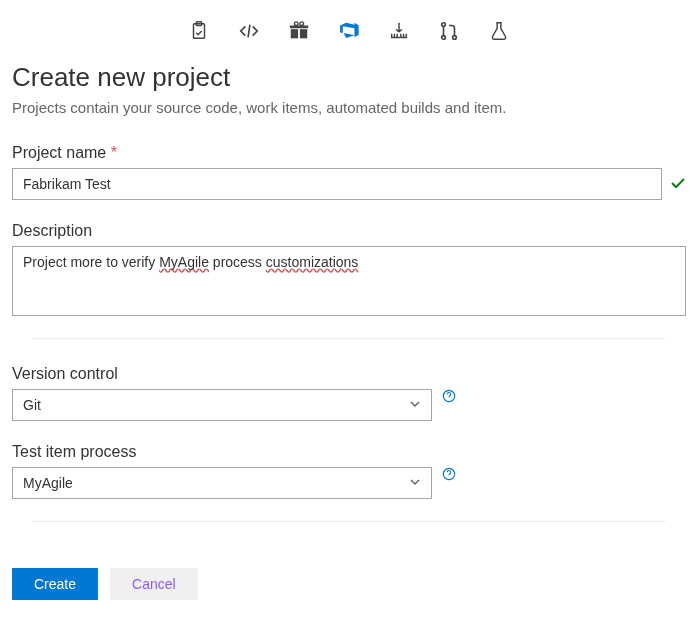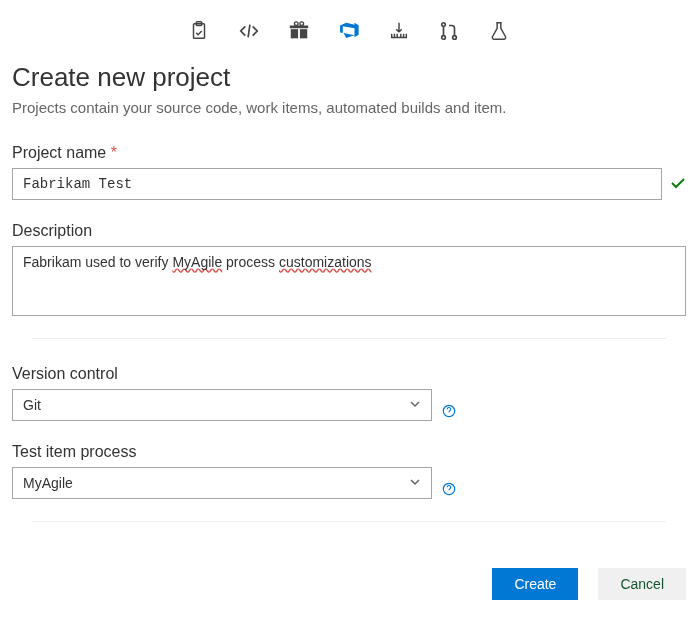--- a/index.html
+++ b/index.html
@@ -45,28 +45,28 @@
       color: #333;
       margin-bottom: 6px;
       display: block;
     }
     .required { color: #d9534f; }
     .input-row { display: flex; align-items: center; gap: 8px; }
     input[type=text], textarea {
       width: 100%;
       border: 1px solid #a6a6a6;
       padding: 7px 10px;
-      font-family: Liberation Mono, monospace;
+      font-family: Liberation Sans, sans-serif;
       font-size: 14px;
       color: #333;
       background: #fff;
     }
     .valid-check { color: #107c10; flex: 0 0 auto; }
     .valid-check svg { width: 16px; height: 16px; }
-    .combo-row { display: flex; align-items: flex-end; gap: 10px; }
+    .combo-row { display: flex; align-items: flex-start; gap: 10px; }
     .combo {
       position: relative;
       width: 420px;
       border: 1px solid #a6a6a6;
       background: #fff;
       padding: 7px 10px;
       display: flex;
       align-items: center;
       justify-content: space-between;
       cursor: pointer;
@@ -74,33 +74,32 @@
     .combo .chev { color: #666; }
     .help-icon { color: #0078d4; cursor: pointer; }
     .help-icon svg { width: 14px; height: 14px; }
     .divider {
       height: 1px;
       background: #eee;
       margin: 6px 20px 26px 20px;
     }
     .button-row {
       display: flex;
-      justify-content: flex-end;
-      gap: 20px;
+      gap: 12px;
       padding-top: 20px;
     }
     .btn {
       padding: 8px 22px;
       font-size: 14px;
       font-family: inherit;
       border: none;
       cursor: pointer;
     }
     .btn-primary { background: #0078d4; color: #fff; }
-    .btn-secondary { background: #f0f0f0; color: #14532d; }
+    .btn-secondary { background: #f0f0f0; color: #8b5cf6; }
     .squiggle {
       text-decoration: underline wavy #d9534f;
       text-decoration-skip-ink: none;
     }
   </style>
 </head>
 <body>
 
 <div class="icon-row">
   <span class="nav-icon">
@@ -164,21 +163,21 @@
       <svg viewBox="0 0 16 16" fill="none" stroke="currentColor" stroke-width="2">
           <path d="M2 8l4 4 8-8"></path>
         </svg>
     </span>
   </div>
 </div>
 
 <div class="field">
   <label class="field-label">Description</label>
   <div contenteditable="true" class="" style="width: 100%; border: 1px solid rgb(166, 166, 166); padding: 7px 10px; height: 70px; font-size: 14px;">
-    <span>Fabrikam used to verify </span><span class="squiggle">MyAgile</span><span> process </span><span class="squiggle">customizations</span>
+    <span>Project more to verify </span><span class="squiggle">MyAgile</span><span> process </span><span class="squiggle">customizations</span>
   </div>
 </div>
 
 <div class="divider"></div>
 
 <div class="field">
   <label class="field-label">Version control</label>
   <div class="combo-row">
     <div class="combo">
       <span>Git</span>

